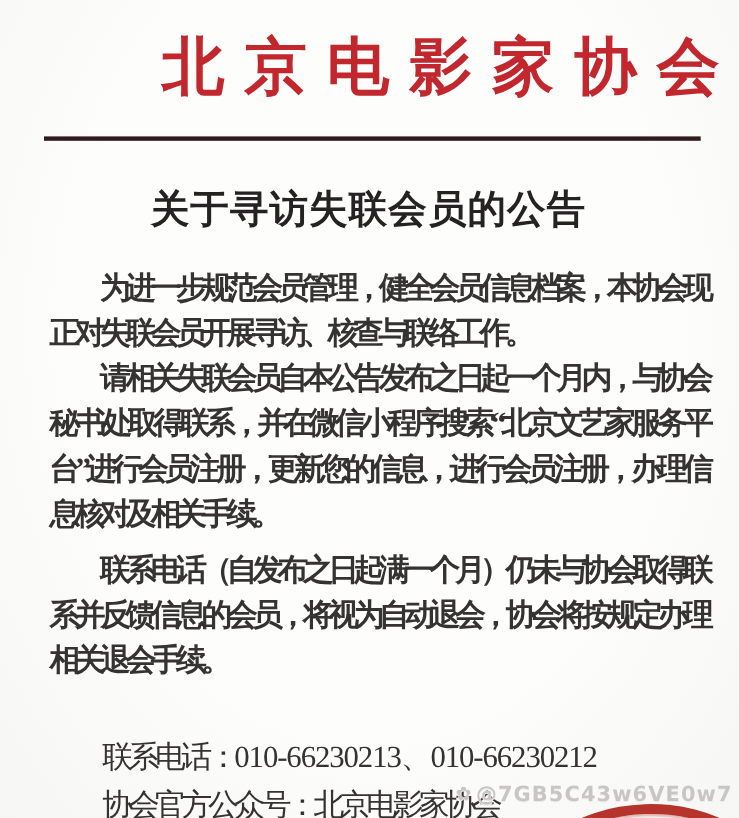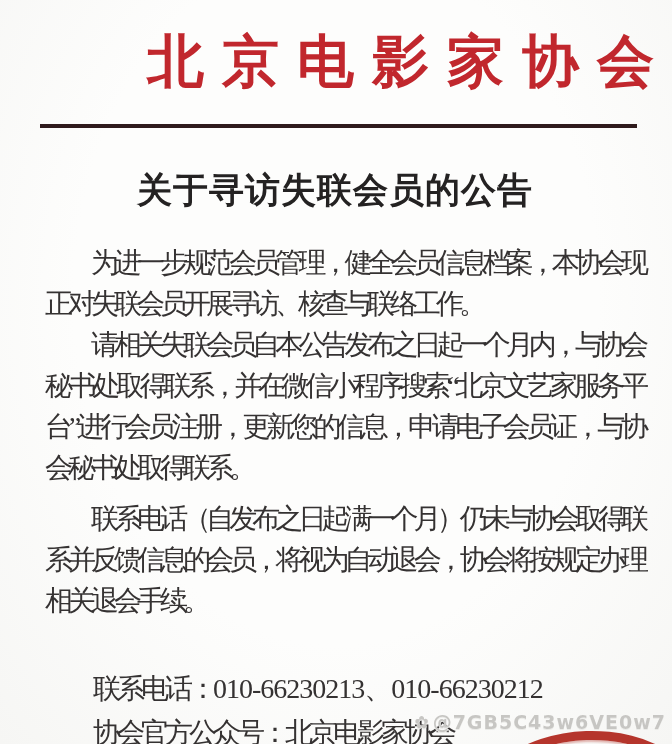--- a/index.html
+++ b/index.html
@@ -34,20 +34,21 @@
     color:#242222;
     letter-spacing:1px;
   }
   .body {
     margin:32px 28px 0 45px;
     font-size:28px;
     line-height:41px;
     color:#353232;
     text-align:justify;
     letter-spacing:-5px;
+    font-weight:bold;
   }
   .body p { margin:0; text-indent:46px; }
   .body p.extra-gap { margin-top:10px; }
   .contact {
     margin:46px 28px 0 93px;
     font-size:28px;
     color:#353232;
   }
   .contact .line { line-height:44px; letter-spacing:-4px; white-space:nowrap;font-family:Liberation Serif, serif; }
   .contact .numbers { letter-spacing:-1px; }
@@ -81,21 +82,21 @@
 <div class="page">
 
   <div class="org-title">北京电影家协会</div>
 
   <div class="divider"></div>
 
   <h1 class="doc-title">关于寻访失联会员的公告</h1>
 
   <div class="body">
     <p>为进一步规范会员管理，健全会员信息档案，本协会现正对失联会员开展寻访、核查与联络工作。</p>
-    <p>请相关失联会员自本公告发布之日起一个月内，与协会秘书处取得联系，并在微信小程序搜索“北京文艺家服务平台”进行会员注册，更新您的信息，申请电子会员证，与协会秘书处取得联系。</p>
+    <p>请相关失联会员自本公告发布之日起一个月内，与协会秘书处取得联系，并在微信小程序搜索“北京文艺家服务平台”进行会员注册，更新您的信息，进行会员注册，办理信息核对及相关手续。</p>
     <p class="extra-gap">联系电话（自发布之日起满一个月）仍未与协会取得联系并反馈信息的会员，将视为自动退会，协会将按规定办理相关退会手续。</p>
   </div>
 
   <div class="contact">
     <div class="line">
       <span>联系电话：</span><span class="numbers">010-66230213、010-66230212</span>
     </div>
     <div class="line">协会官方公众号：北京电影家协会</div>
   </div>
 

